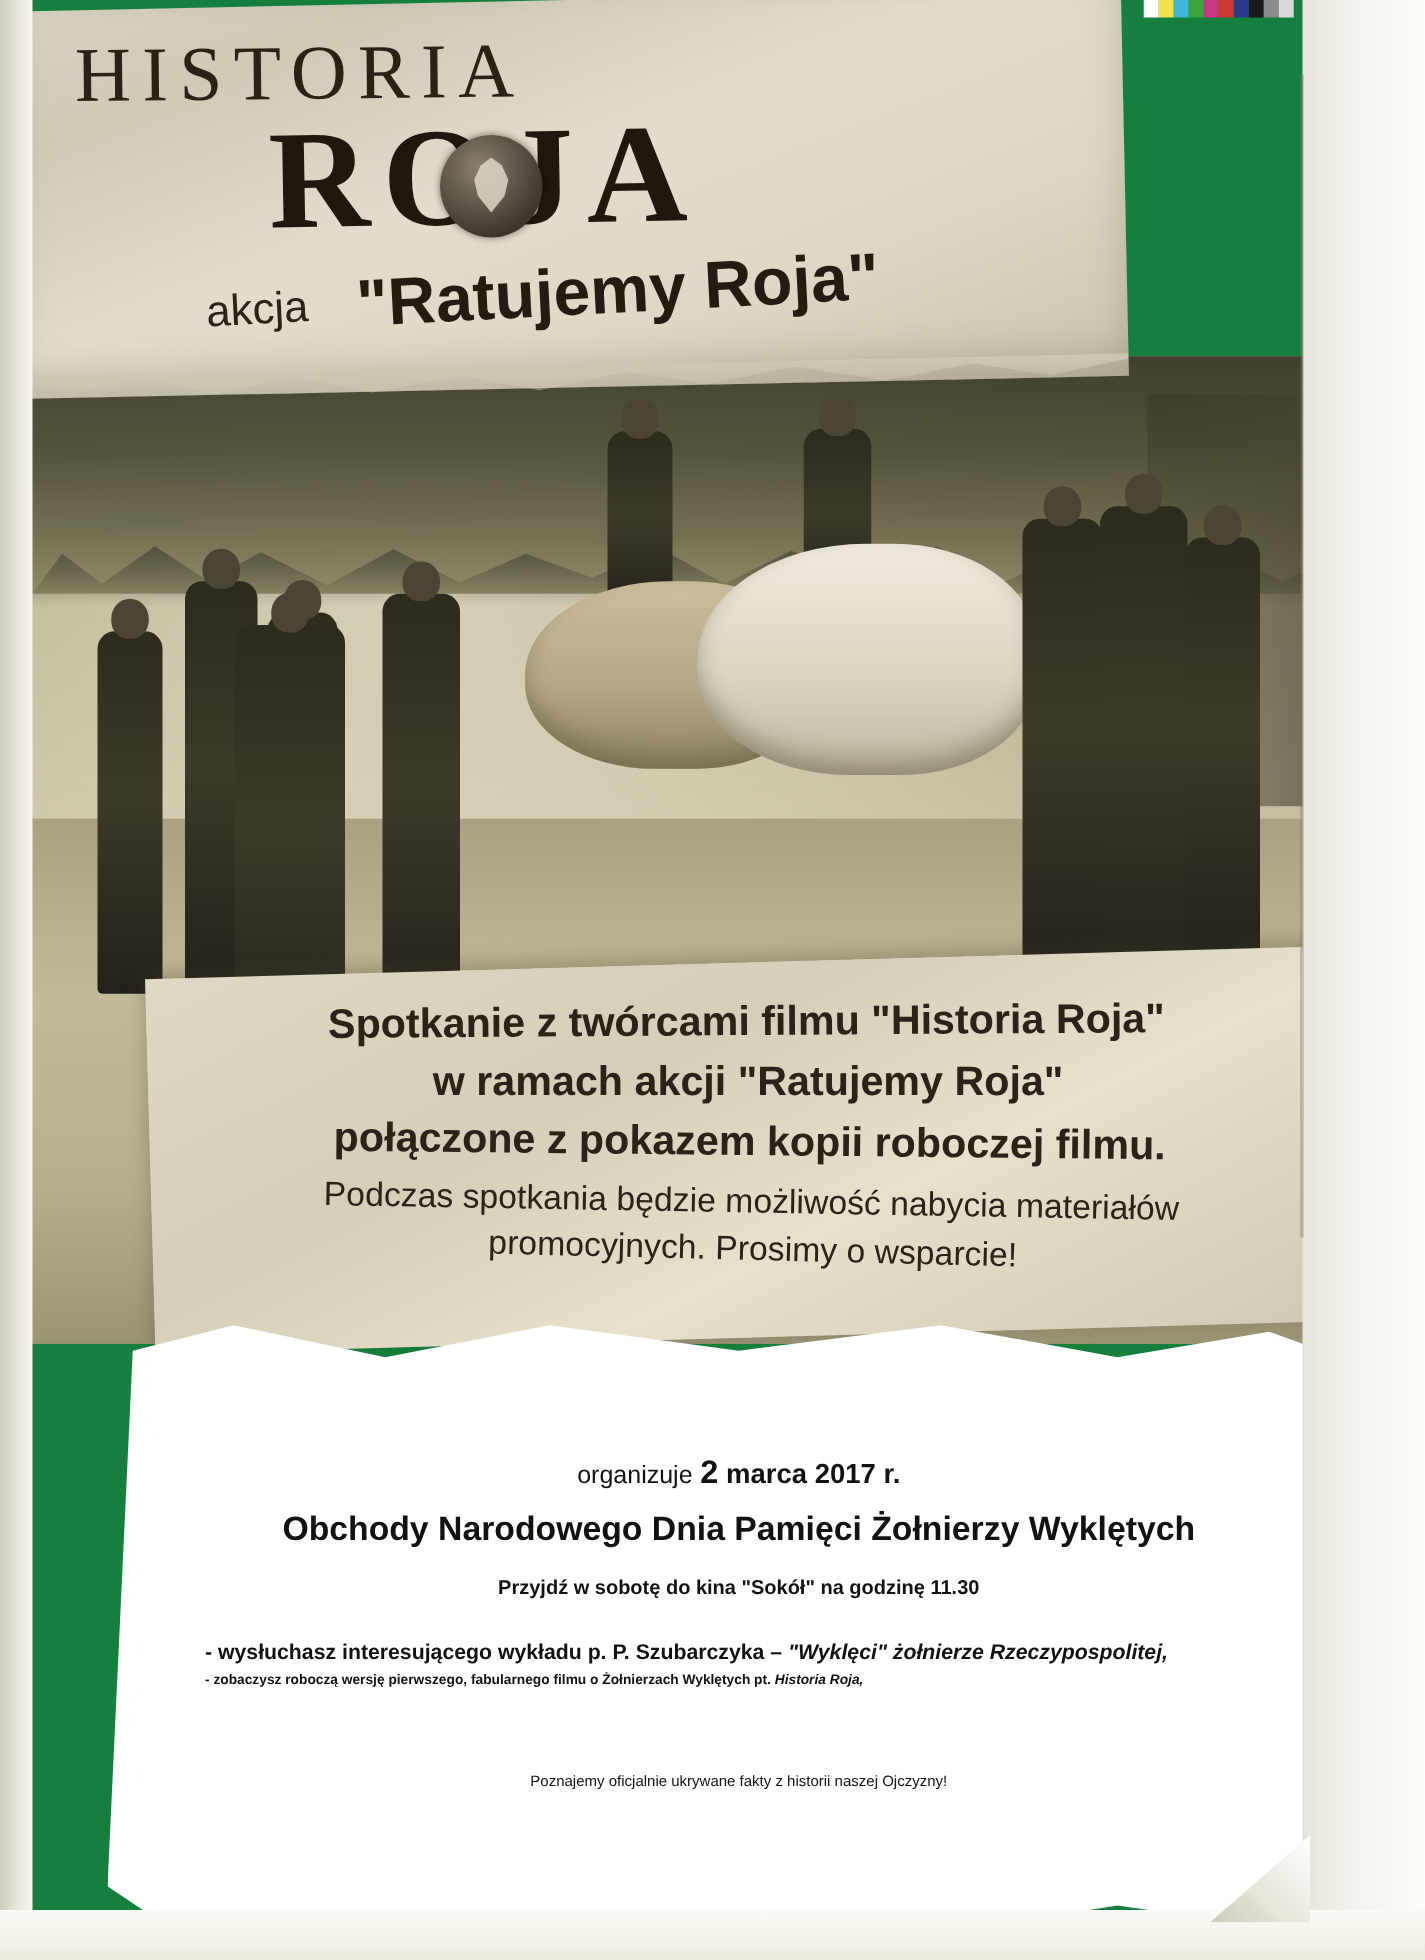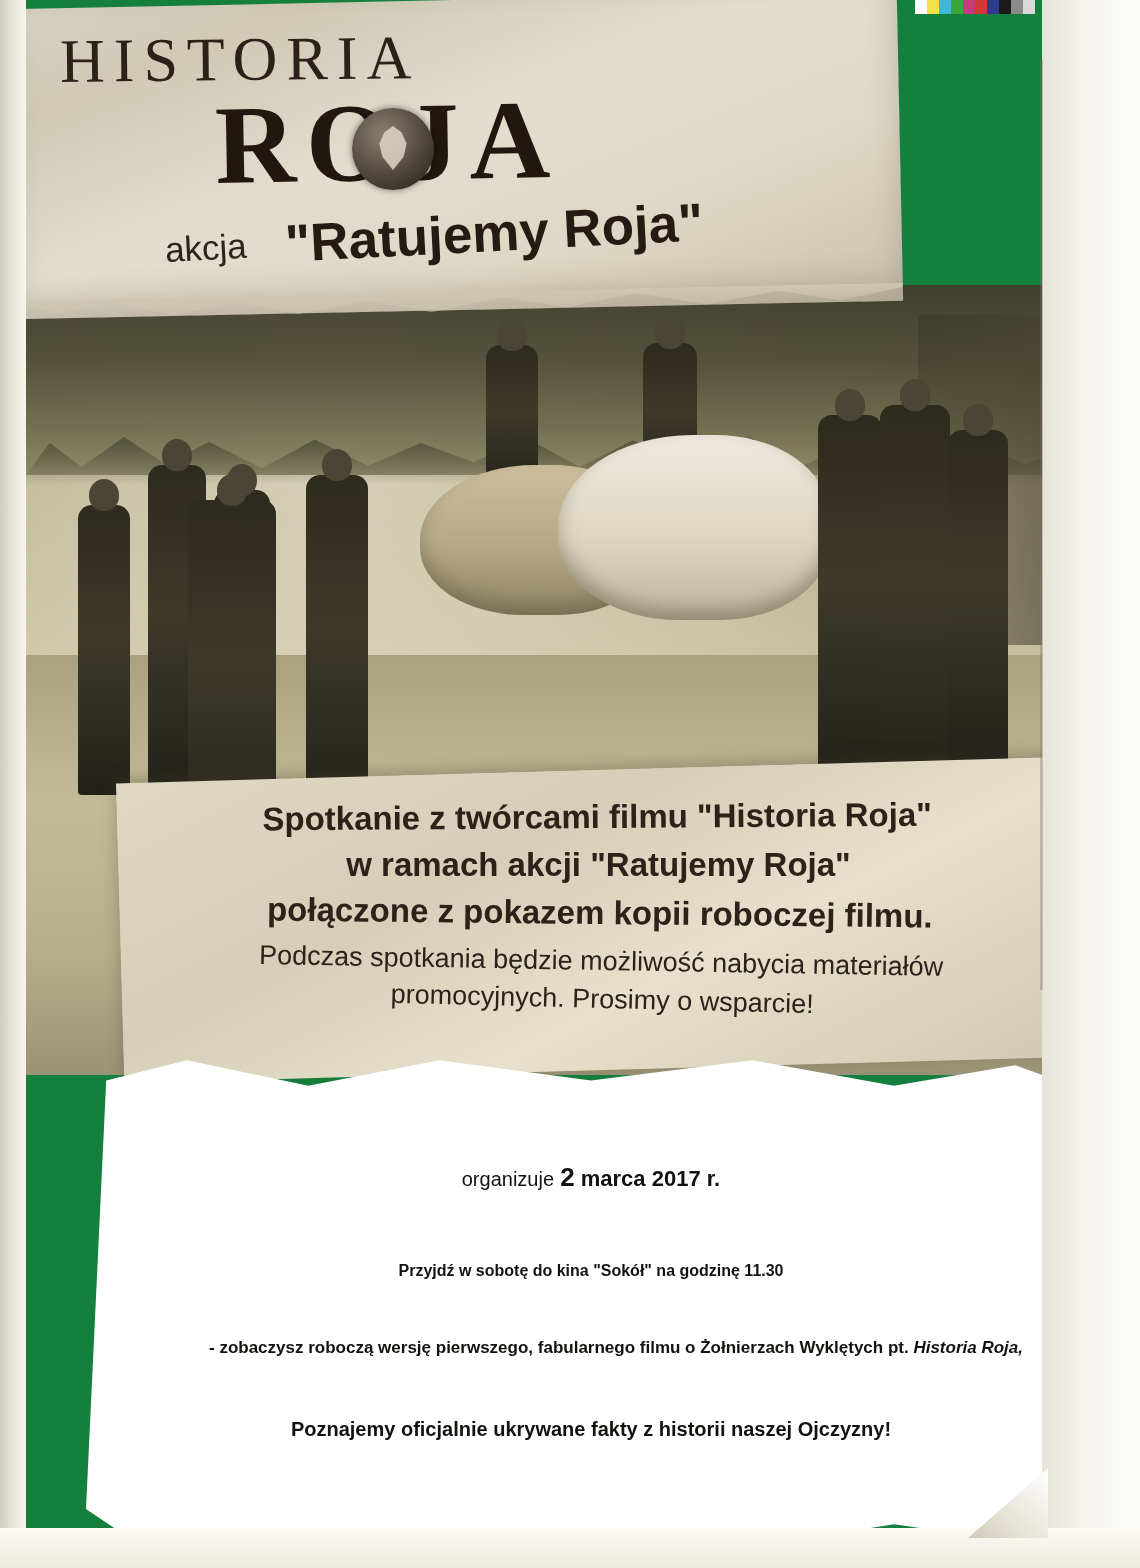--- a/index.html
+++ b/index.html
@@ -239,26 +239,26 @@
   .bs-invite {
     position: absolute; top: 212px; left: 0; width: 100%;
     font-size: 16px; font-weight: 700;
   }
   .bs-b1 {
     position: absolute; top: 262px; left: 78px; width: 860px;
     text-align: left; font-size: 17px; font-weight: 700;
   }
   .bs-b2 {
     position: absolute; top: 288px; left: 78px; width: 860px;
-    text-align: center; font-size: 17px; font-weight: 700; margin-left: 22px;
+    text-align: left; font-size: 11px; font-weight: 700;
   }
   .bs-b1 i, .bs-b2 i { font-style: italic; }
   .bs-closing {
     position: absolute; top: 368px; left: 0; width: 100%;
-    font-size: 20px; font-weight: 700;
+    font-size: 12px; font-weight: 400;
   }
 
   
   .scan-crease {
     position: absolute;
     left: 1040px; top: 60px;
     width: 3px; height: 930px;
     background: rgba(120,112,92,.35);
     z-index: 43;
   }
@@ -327,22 +327,26 @@
 
   <div class="bottom-sheet">
     <div class="bs-inner">
 
       <div class="bs-date">
         <span class="small">organizuje</span>
         <span class="big">2</span>
         <span class="med">marca 2017 r.</span>
       </div>
 
+      <div class="bs-headline">Obchody Narodowego Dnia Pamięci Żołnierzy Wyklętych</div>
       <div class="bs-invite">Przyjdź w  sobotę do kina "Sokół" na godzinę 11.30</div>
 
+      <div class="bs-b1">
+        <span>- wysłuchasz interesującego wykładu p. P. Szubarczyka – </span><i>"Wyklęci" żołnierze Rzeczypospolitej,</i>
+      </div>
       <div class="bs-b2">
         <span>- zobaczysz roboczą wersję pierwszego, fabularnego filmu o Żołnierzach Wyklętych pt. </span><i>Historia Roja,</i>
       </div>
 
       <div class="bs-closing">Poznajemy oficjalnie ukrywane fakty z historii naszej Ojczyzny!</div>
     </div>
   </div>
 
   <div class="scan-left-edge"></div>
   <div class="scan-right-edge"></div>

